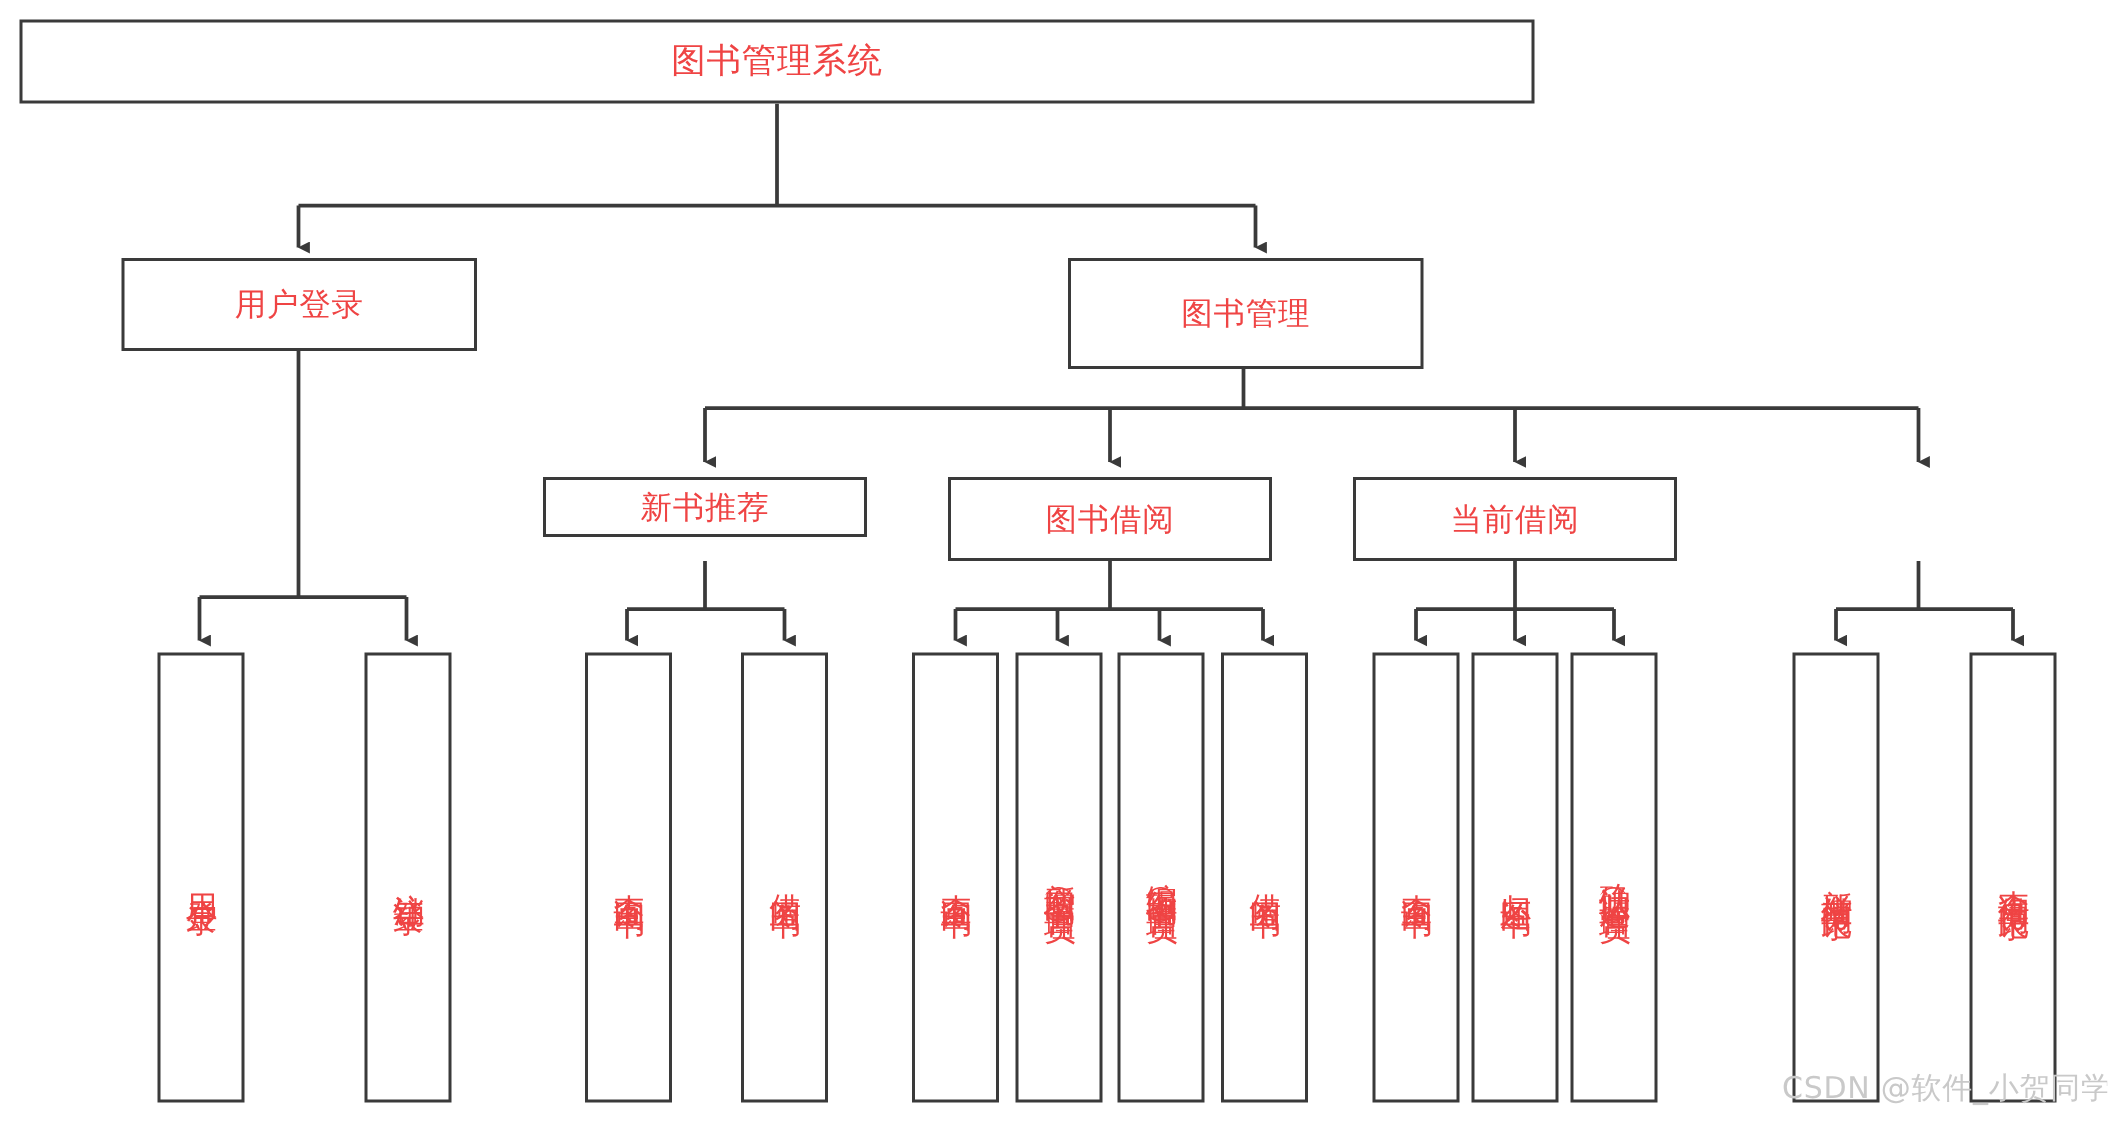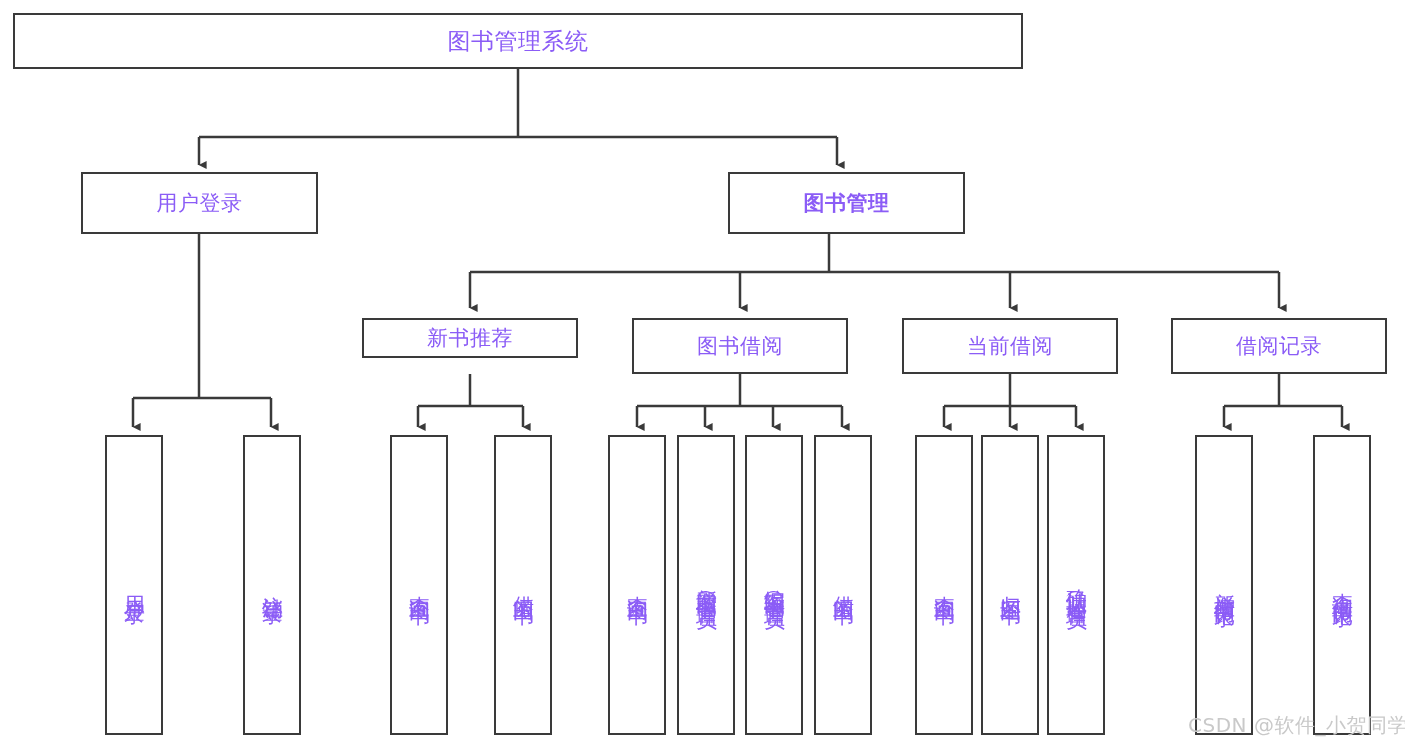--- a/index.html
+++ b/index.html
@@ -26,21 +26,21 @@
     pointer-events: none;
   }
   .node {
     position: absolute;
     box-sizing: border-box;
     border: 2px solid #3a3a3a;
     background: #ffffff;
     display: flex;
     align-items: center;
     justify-content: center;
-    color: #8b5cf6;
+    color: #ef4444;
   }
   .node.root {
     font-size: 23px;
   }
   .node.lvl1 {
     font-size: 21px;
   }
   .node.lvl2 {
     font-size: 21px;
   }
@@ -124,39 +124,36 @@
   </svg>
 
   <div class="node root" style="left:13px; top:13px; width:1010px; height:56px;">
     <span class="label">图书管理系统</span>
   </div>
 
   <div class="node lvl1" style="left:81px; top:172px; width:237px; height:62px;">
     <span class="label">用户登录</span>
   </div>
 
-  <div class="node lvl1" style="left:728px; top:172px; width:237px; height:62px;font-weight:bold;">
+  <div class="node lvl1" style="left:712px; top:172px; width:237px; height:74px;">
     <span class="label">图书管理</span>
   </div>
 
   <div class="node lvl2" style="left:362px; top:318px; width:216px; height:40px;">
     <span class="label">新书推荐</span>
   </div>
 
   <div class="node lvl2" style="left:632px; top:318px; width:216px; height:56px;">
     <span class="label">图书借阅</span>
   </div>
 
   <div class="node lvl2" style="left:902px; top:318px; width:216px; height:56px;">
     <span class="label">当前借阅</span>
   </div>
 
-  <div class="node lvl2" style="left:1171px; top:318px; width:216px; height:56px;">
-    <span class="label">借阅记录</span>
-  </div>
 
   <div class="node leaf" style="left:105px; top:435px; width:58px; height:300px;">
     <span class="label">用户登录</span>
   </div>
 
   <div class="node leaf" style="left:243px; top:435px; width:58px; height:300px;">
     <span class="label">注销登录</span>
   </div>
 
   <div class="node leaf" style="left:390px; top:435px; width:58px; height:300px;">

